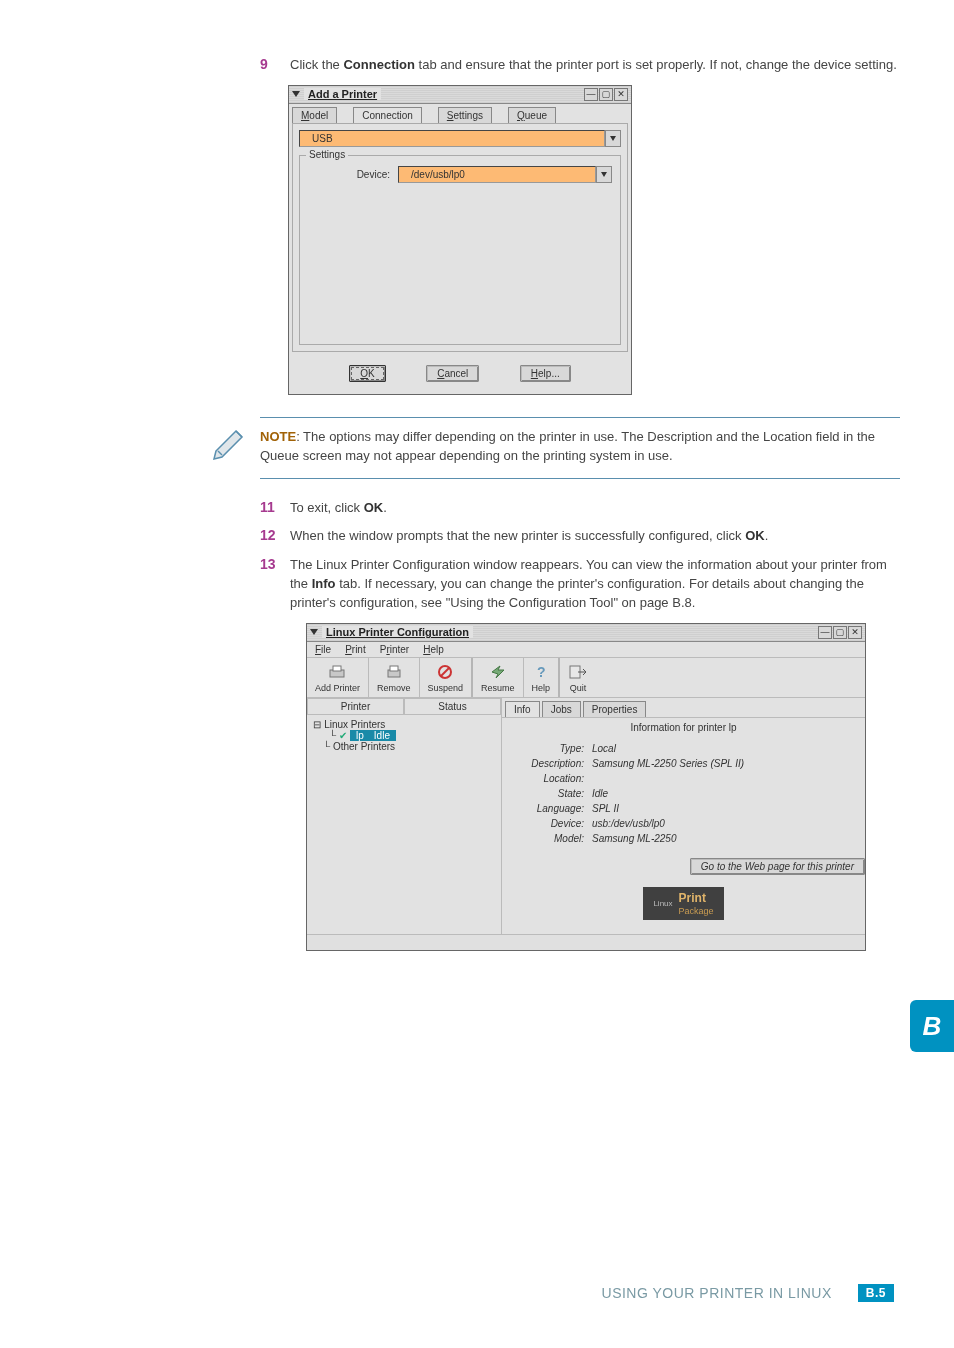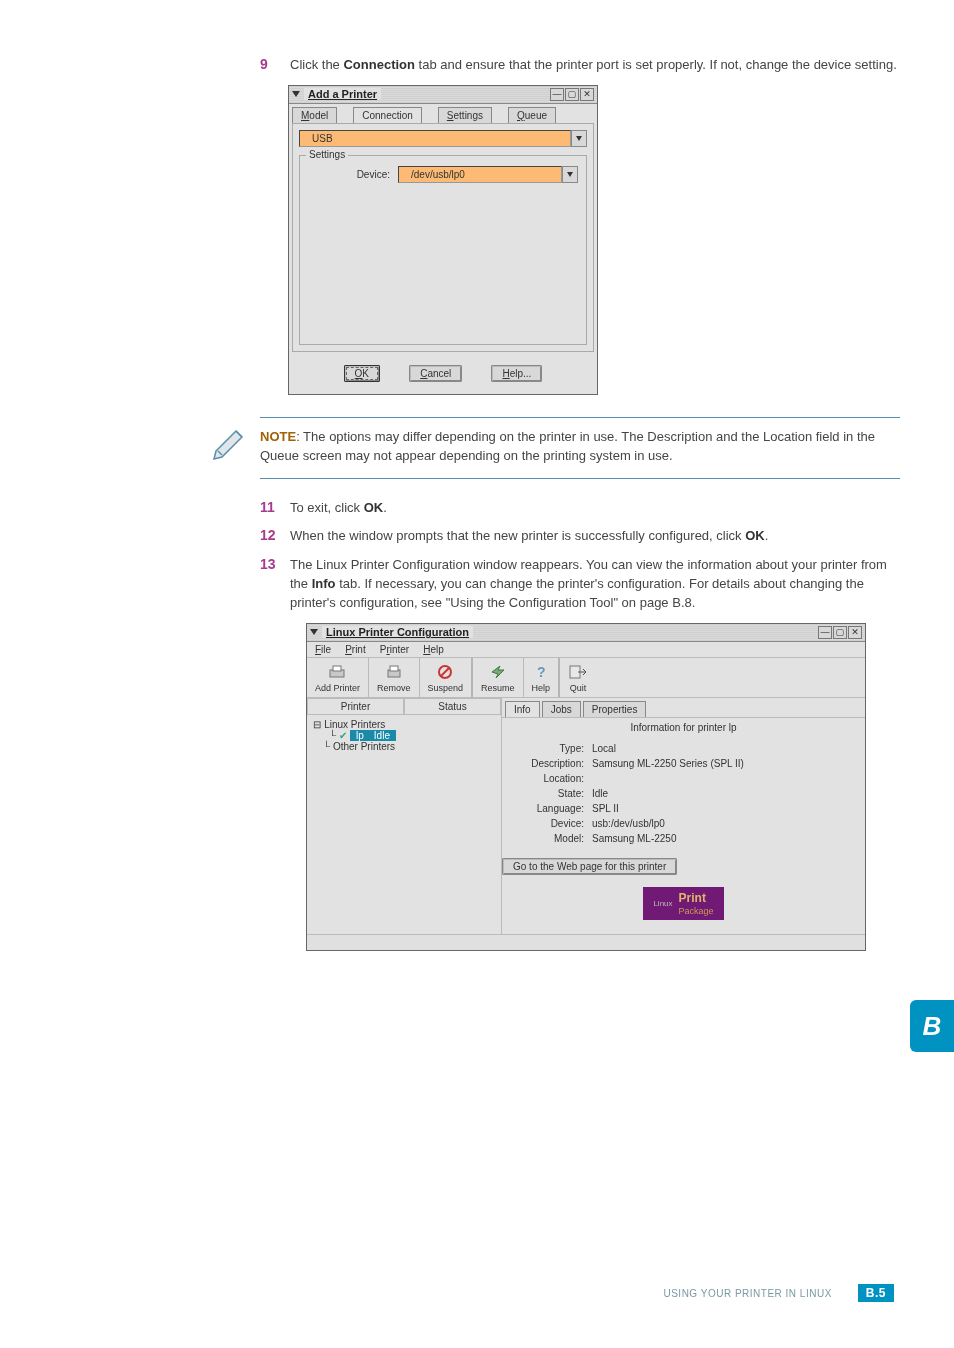--- a/index.html
+++ b/index.html
@@ -77,25 +77,25 @@
 .lp-tabs { display: flex; }
 .lp-tabs .lptab { flex: 1; text-align: center; padding: 2px 0; border: 1px solid #bbb; background: #e2e2e2; font-size: 10px; }
 .tree { padding: 4px 6px 14px 6px; }
 .tree .node { }
 .tree .sel { background: #198aa8; color: #fff; display: inline-flex; gap: 10px; padding: 0 6px; align-items: center; }
 .right-panel { flex: 1; padding: 0; font-size: 10px; color: #333; }
 .rp-tabs { display: flex; gap: 2px; padding: 3px 3px 0 3px; border-bottom: 1px solid #bbb; }
 .rp-tabs .tab { font-size: 10px; }
 .info-hdr { text-align: center; padding: 4px 0; font-size: 10px; color: #333; }
 .info-grid { padding: 4px 10px 8px 10px; }
-.info-grid .ir { display: flex; padding: 2px 0; }
+.info-grid .ir { display: flex; padding: 2px 0; font-style: italic; }
 .info-grid .ir .ilbl { width: 80px; text-align: right; padding-right: 8px; }
-.webbtn-row { display: flex; justify-content: flex-start; padding: 4px 0 6px 0; }
+.webbtn-row { display: flex; justify-content: flex-end; padding: 4px 0 6px 0; font-style: italic; }
 .logo-row { display: flex; justify-content: center; padding: 6px 0 14px 0; }
-.logo { background: #701a75; color: #e0b46a; font-size: 10px; padding: 4px 10px; display: flex; align-items: center; gap: 6px; }
+.logo { background: #404040; color: #e0b46a; font-size: 10px; padding: 4px 10px; display: flex; align-items: center; gap: 6px; }
 .logo .ltxt span { color: #e0b46a; font-weight: bold; font-size: 12px; }
 .logo .ltxt small { color: #c89b52; font-size: 9px; }
 .statusbar { height: 16px; border-top: 1px solid #bbb; background: #e0e0e0; }
 
 
 .footer { position: absolute; bottom: 46px; right: 60px; display: flex; align-items: center; gap: 10px; font-size: 11px; color: #899; font-variant: small-caps; letter-spacing: .5px; }
 .page-chip { background: #0092c1; color: #fff; font-weight: bold; padding: 2px 8px; font-size: 12px; margin-left: 16px; }
 .side-b { position: absolute; right: 0; top: 1000px; width: 44px; height: 52px; background: #0092c1; color: #fff; display: flex; align-items: center; justify-content: center; font-size: 26px; font-weight: bold; font-style: italic; border-radius: 6px 0 0 6px; }
 </style>
 </head>
@@ -103,21 +103,21 @@
 
 <div class="content">
 
   <div class="step">
     <div class="step-num">9</div>
     <div class="step-body">
       <span>Click the </span><b>Connection</b><span> tab and ensure that the printer port is set properly. If not, change the device setting.</span>
     </div>
   </div>
 
-  <div class="dialog" style="width:310px;">
+  <div class="dialog" style="width:344px;">
     <div class="titlebar">
       <div class="left">
         <div class="arrow"></div>
         <div class="ttl">Add a Printer</div>
       </div>
       <div class="wcontrols">
         <div class="wbtn">—</div>
         <div class="wbtn">▢</div>
         <div class="wbtn">✕</div>
       </div>
@@ -339,15 +339,15 @@
         </div>
       </div>
     </div>
     <div class="statusbar"></div>
   </div>
 </div>
 
 <div class="side-b">B</div>
 
 <div class="footer">
-  <span style="text-transform:uppercase;font-size:10px;color:#7a9aa4;">Using Your Printer in Linux</span>
+  <span style="text-transform:uppercase;font-size:14px;color:#7a9aa4;">Using Your Printer in Linux</span>
   <span class="page-chip"><span style="font-weight:bold">B.</span>5</span>
 </div>
 
 </body></html>

